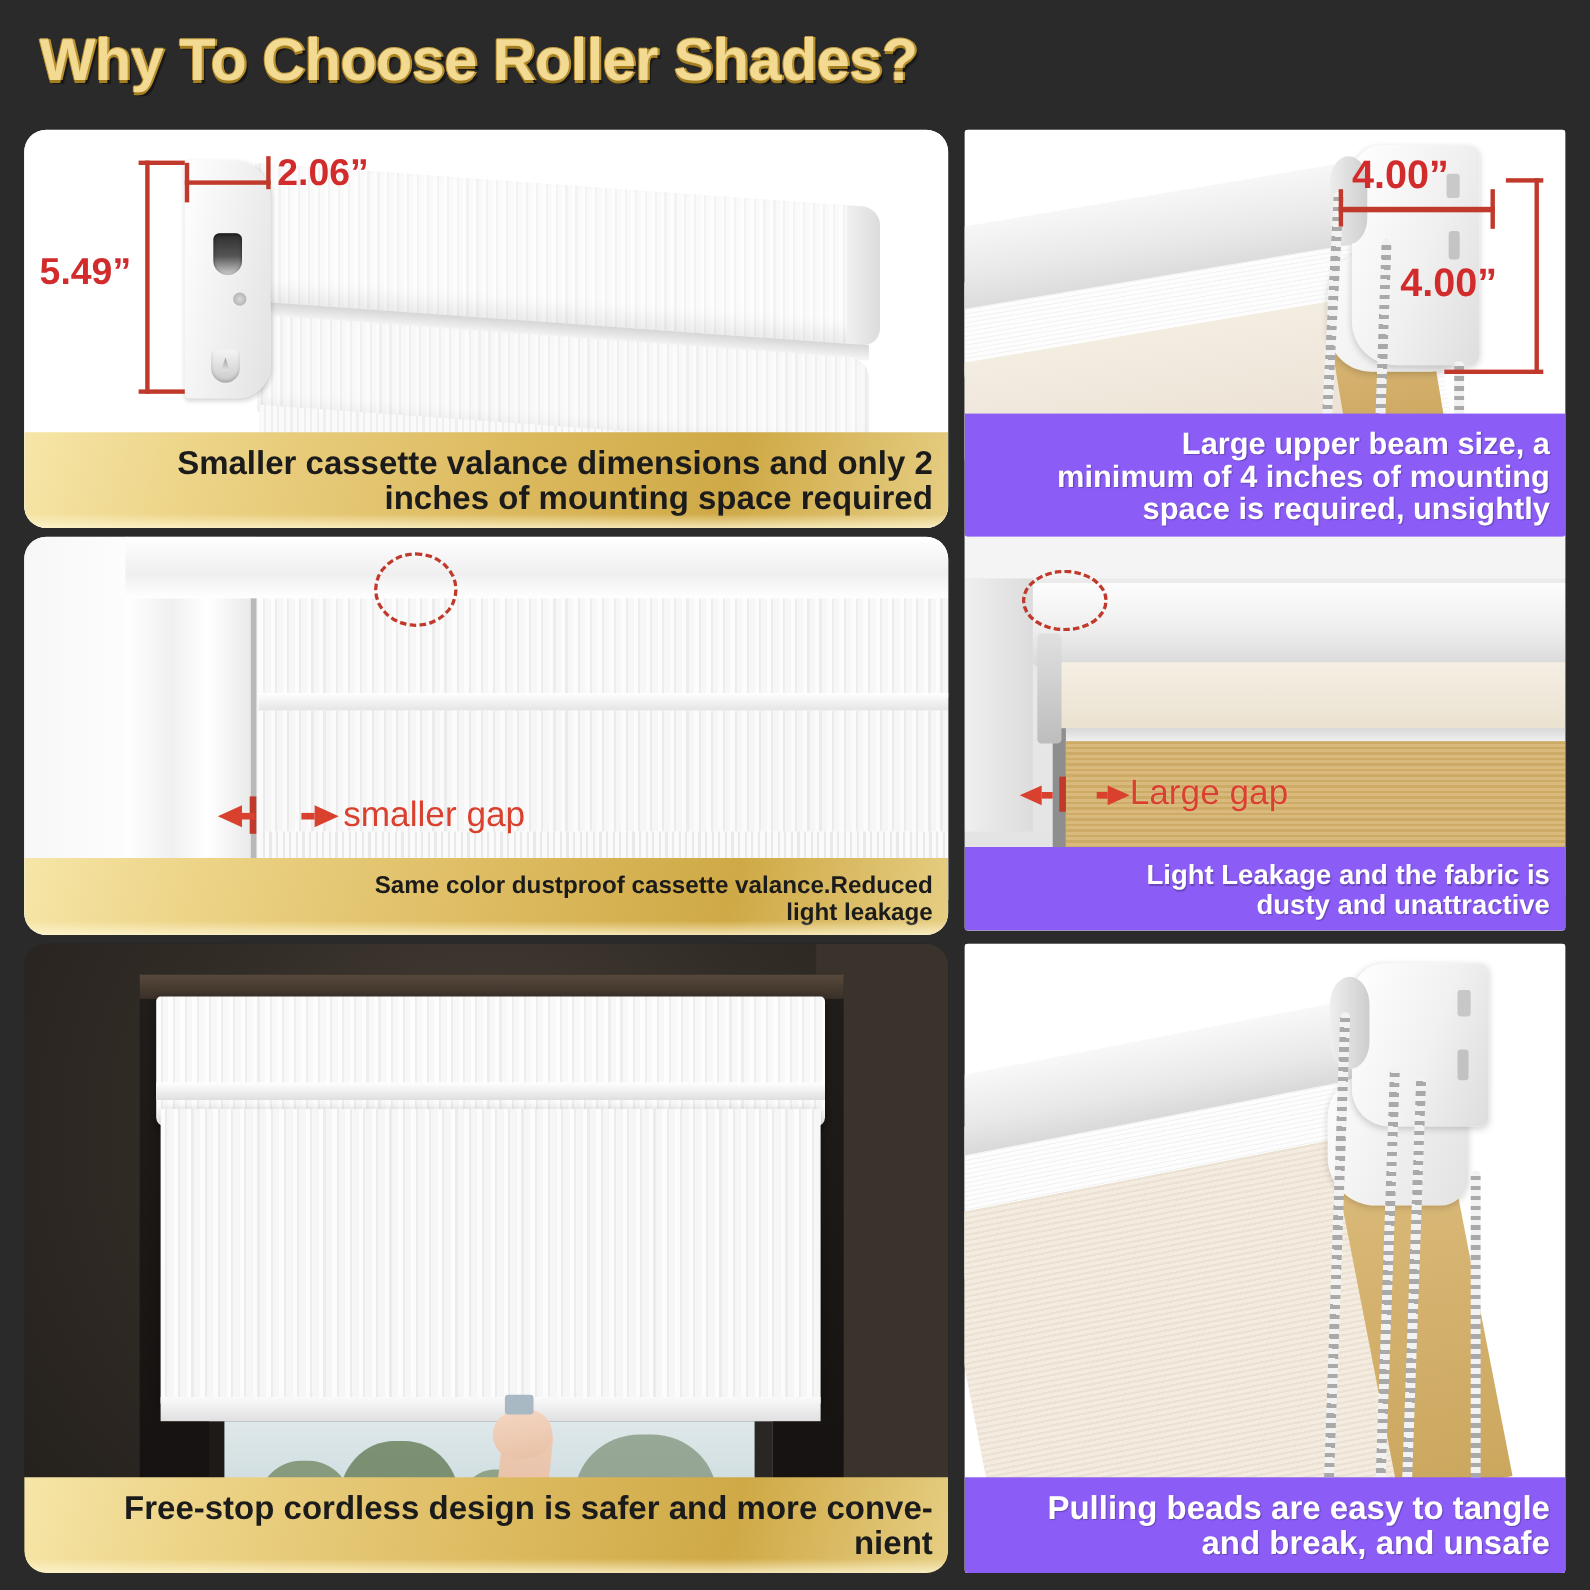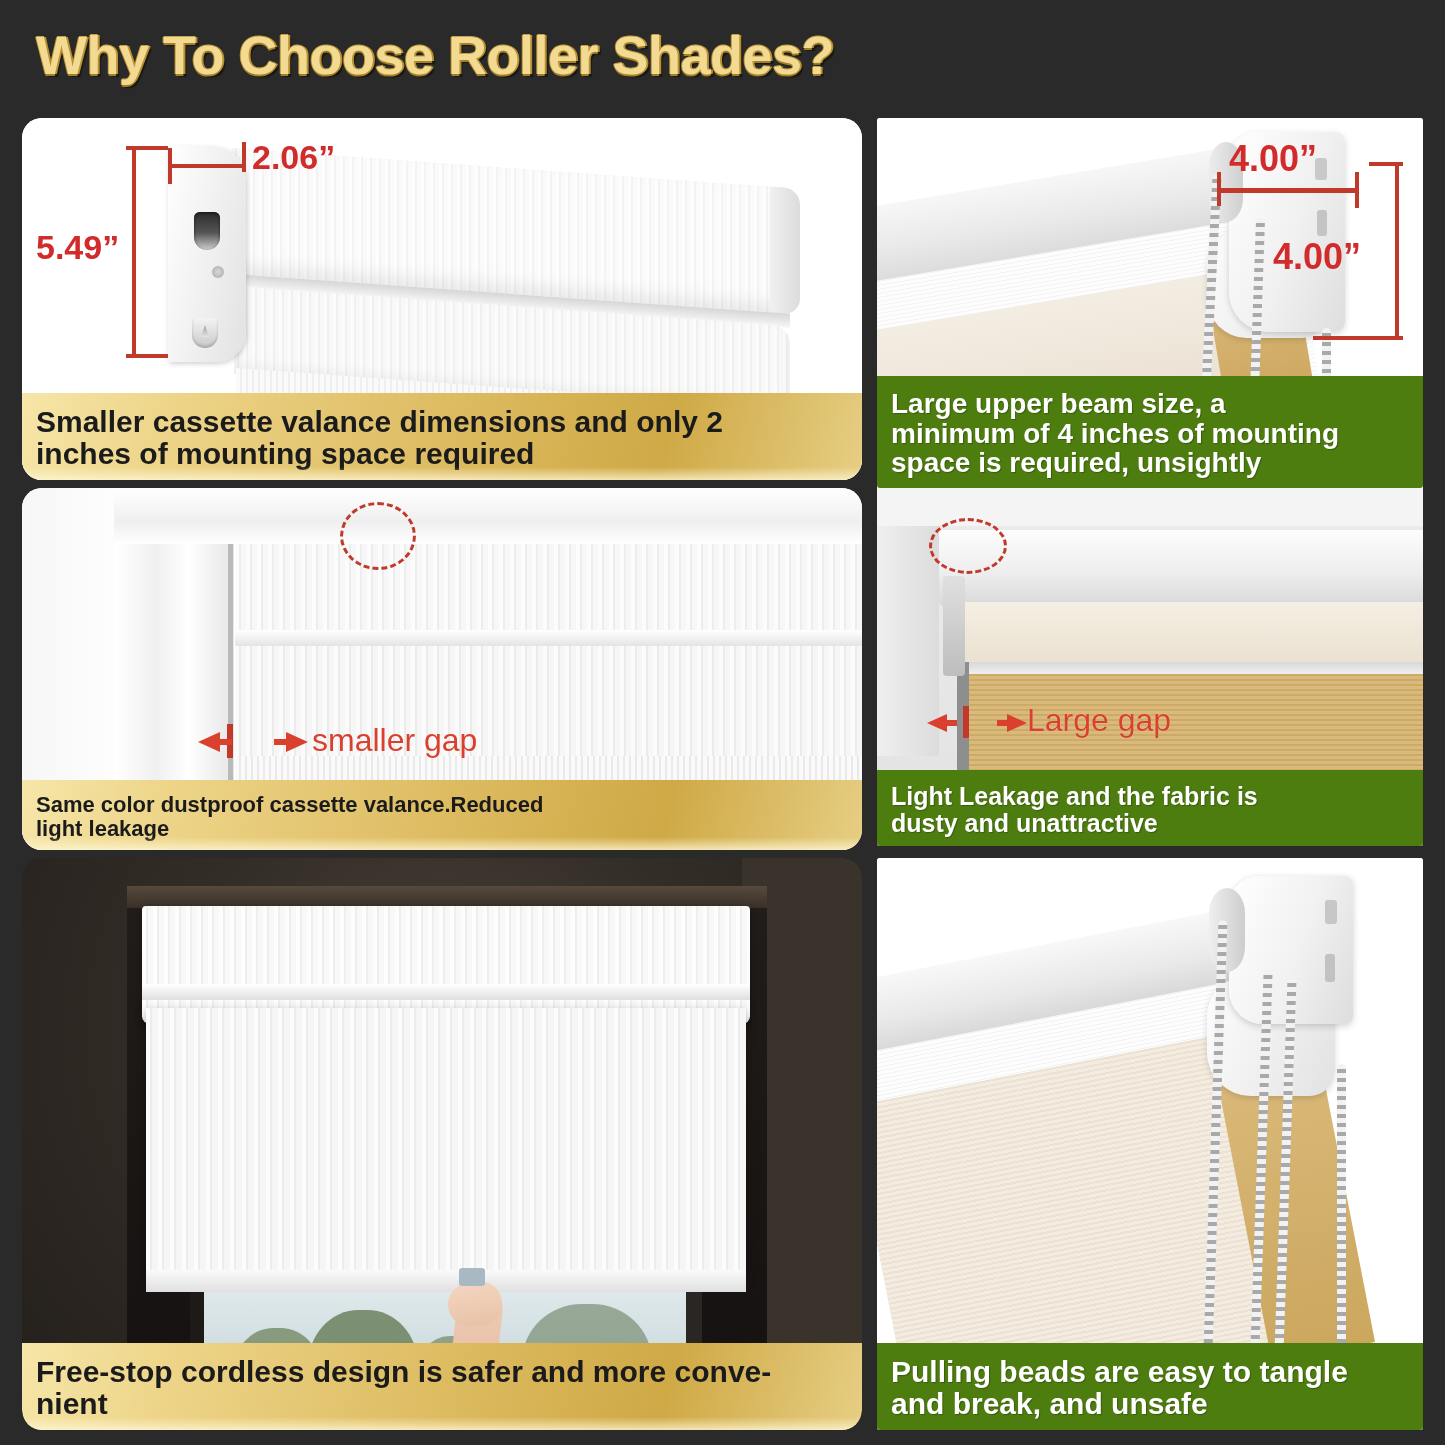--- a/index.html
+++ b/index.html
@@ -17,21 +17,21 @@
     font-size:54px; font-weight:bold; letter-spacing:-0.5px;
     color:#F3DA93;
     text-shadow:
       2px 0 0 #B8902F, -1px 0 0 #B8902F,
       0 2px 0 #A37F22, 0 -1px 0 #C9A243,
       3px 3px 1px rgba(0,0,0,0.45);
     white-space:nowrap;
   }
 
   
-  .grid { position:absolute; left:0; top:108px; width:1417px; height:1337px; }
+  .grid { position:absolute; left:0; top:108px; width:1417px; height:1337px;text-align:right; }
 
   .panel { position:absolute; overflow:hidden; background:#fff; }
   .panel.rounded { border-radius:20px; }
   .panel.square  { border-radius:3px; }
 
   .photo { position:absolute; left:0; top:0; right:0; bottom:0; overflow:hidden; }
 
   
   .caption {
     position:absolute; left:0; right:0; bottom:0;
@@ -43,21 +43,21 @@
     background:linear-gradient(105deg,#F6E6A8 0%,#EDD488 18%,#DCBA5F 52%,#CFA946 76%,#E6CE83 100%);
     color:#1b1b1b;
     border-bottom-left-radius:20px; border-bottom-right-radius:20px;
   }
   .caption.gold::after{
     content:""; position:absolute; left:0; right:0; bottom:0; height:13px;
     background:linear-gradient(180deg,rgba(255,255,255,0) 0%,rgba(255,248,215,0.75) 100%);
     border-bottom-left-radius:20px; border-bottom-right-radius:20px;
   }
   .caption.grey {
-    background:#4d7c0f; color:#ffffff;
+    background:#8b5cf6; color:#ffffff;
     text-shadow:1px 1px 1px rgba(0,0,0,0.25);
   }
   .cap-line { display:block; white-space:nowrap; }
 
   
   .dim-text { position:absolute; color:#D22B2B; font-weight:bold; white-space:nowrap;
               text-shadow:0 0 1px rgba(255,255,255,0.6); z-index:30; }
   .dim-line { position:absolute; background:#C0392B; z-index:29; }
   .dash-ellipse { position:absolute; border:3px dashed #C0392B; border-radius:50%; z-index:30; }
 

